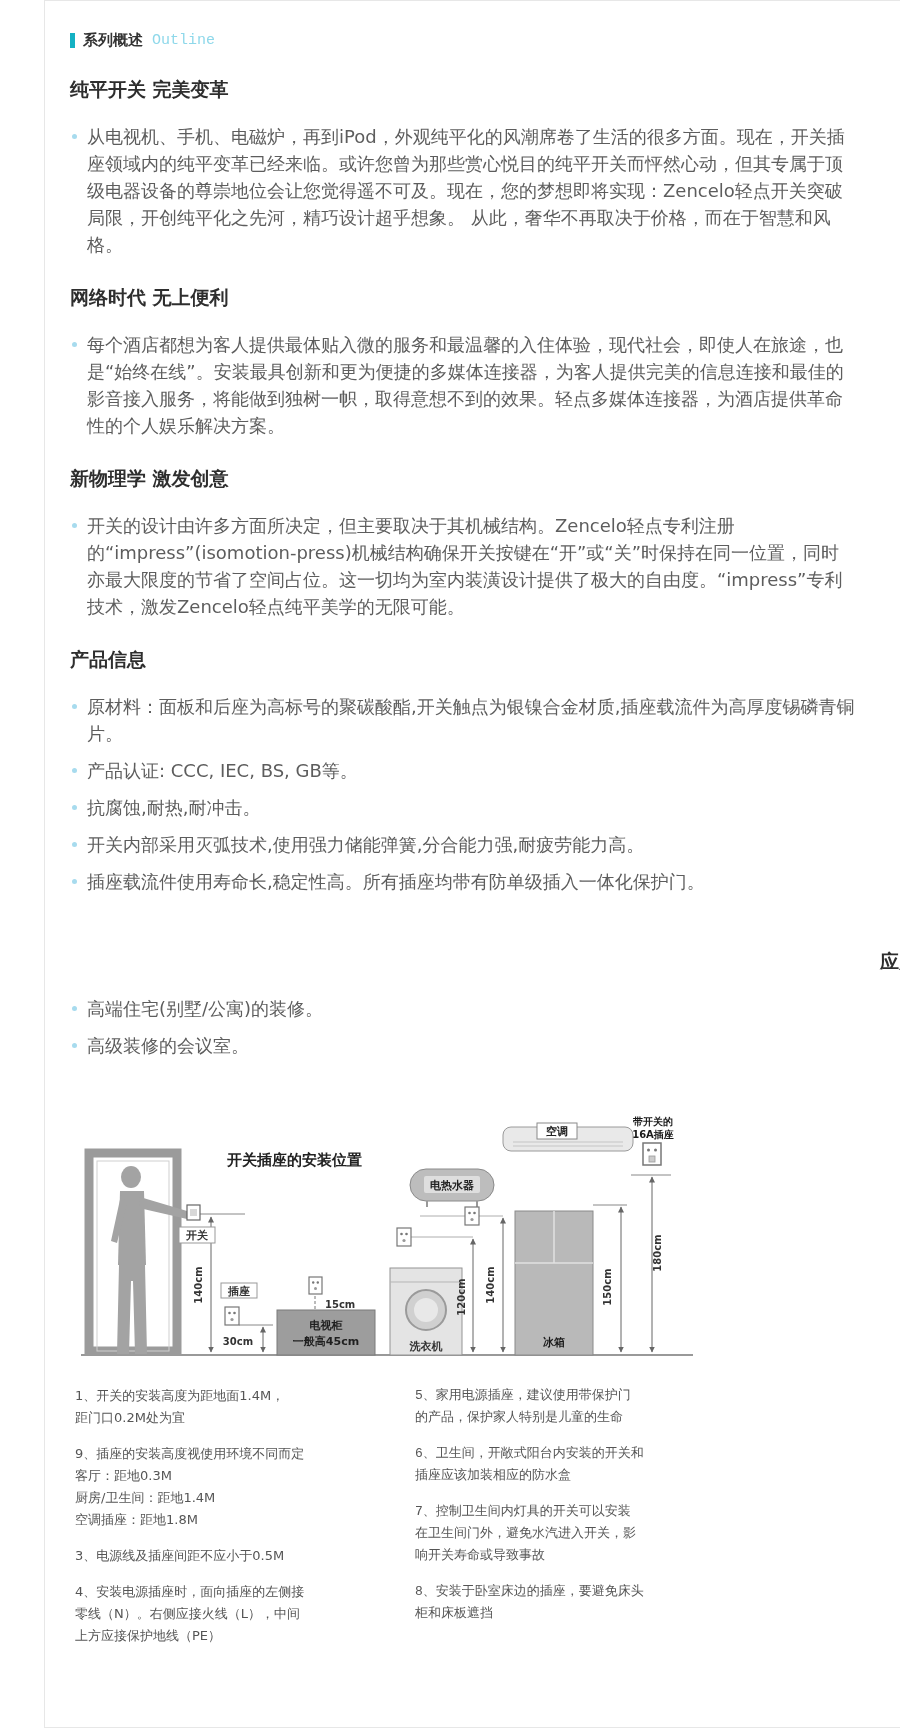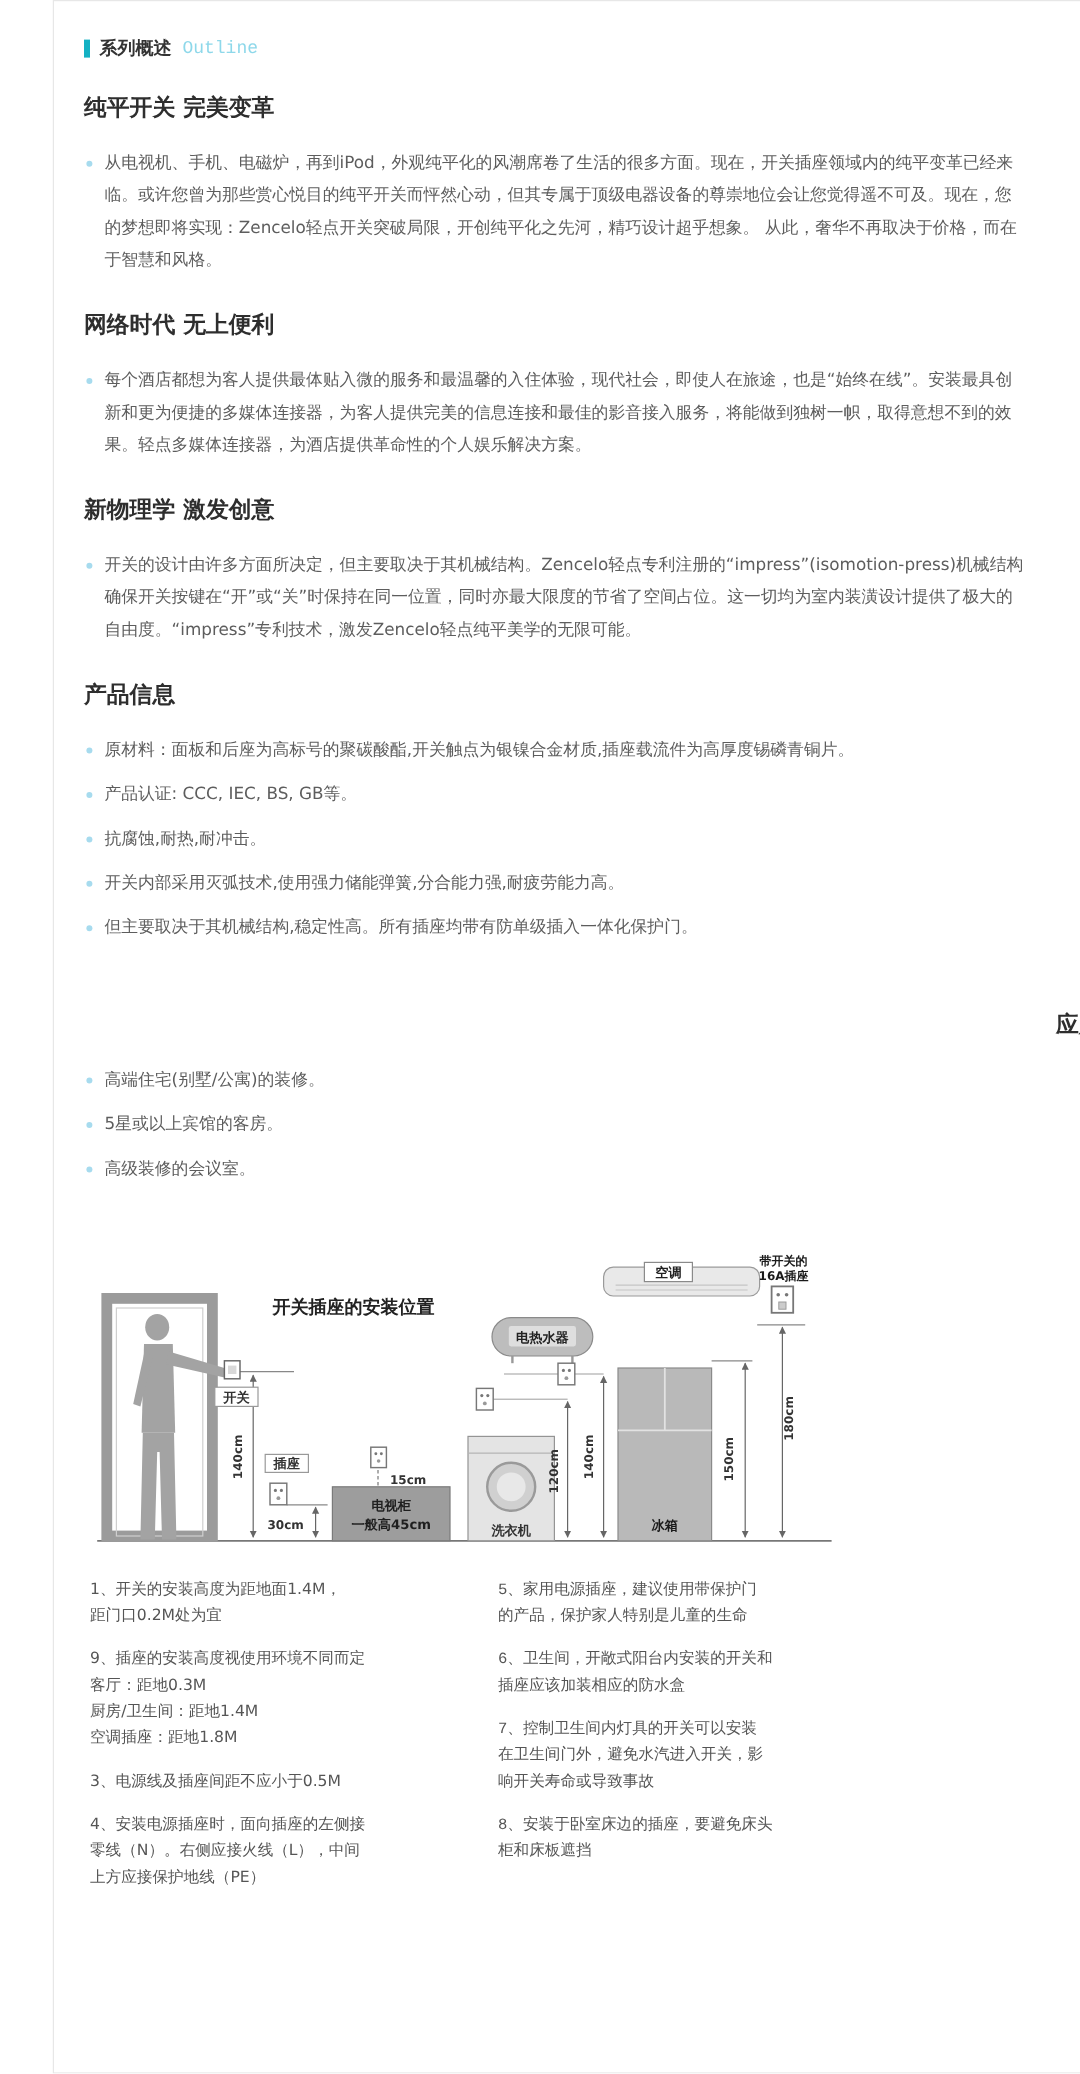--- a/index.html
+++ b/index.html
@@ -16,21 +16,21 @@
   .header{display:flex;align-items:center;margin:30px 0 0 25px;}
   .accent-bar{width:5px;height:15px;background:var(--accent);margin-right:8px;}
   .h-zh{font-size:15px;font-weight:bold;color:#333;}
   .h-en{font-size:15px;color:var(--en-color);margin-left:9px;font-family:Liberation Mono, monospace;}
 
   section{margin:0 25px;}
   .sec-heading{font-size:19px;font-weight:bold;color:#2e2e2e;margin:27px 0 0 0;}
   .sec-heading.big-gap{margin-top:54px;text-align:right;}
   ul.bullets{list-style:none;margin:20px 0 0 0;padding:0;width:785px;}
   ul.bullets li{
-    position:relative;padding-left:17px;font-size:14px;line-height:27px;
+    position:relative;padding-left:17px;font-size:18px;line-height:27px;
     color:#5d5d5d;margin:0 0 10px 0;
   }
   ul.bullets li:last-child{margin-bottom:0;}
   ul.bullets li::before{
     content:"";position:absolute;left:2px;top:11px;width:5px;height:5px;
     border-radius:50%;background:var(--bullet-color);
   }
 
   .diagram-wrap{margin:54px 0 0 30px;}
 
@@ -76,29 +76,28 @@
   </section>
 
 
   <section>
     <h2 class="sec-heading">产品信息</h2>
     <ul class="bullets">
       <li>原材料：面板和后座为高标号的聚碳酸酯,开关触点为银镍合金材质,插座载流件为高厚度锡磷青铜片。</li>
       <li>产品认证: CCC, IEC, BS, GB等。</li>
       <li>抗腐蚀,耐热,耐冲击。</li>
       <li>开关内部采用灭弧技术,使用强力储能弹簧,分合能力强,耐疲劳能力高。</li>
-      <li>但主要取决于其机械结构,稳定性高。所有插座均带有防单级插入一体化保护门。</li>
+      <li>插座载流件使用寿命长,稳定性高。所有插座均带有防单级插入一体化保护门。</li>
     </ul>
   </section>
 
   <section>
     <h2 class="sec-heading big-gap">应用</h2>
     <ul class="bullets">
       <li>高端住宅(别墅/公寓)的装修。</li>
-      <li>5星或以上宾馆的客房。</li>
       <li>高级装修的会议室。</li>
     </ul>
   </section>
 
   <div class="diagram-wrap">
     <svg width="625" height="252" viewBox="0 0 625 252">
       <defs>
         <marker id="arr" markerWidth="7" markerHeight="7" refX="5.5" refY="3" orient="auto-start-reverse">
           <path d="M0,0 L6,3 L0,6 Z" fill="#666"></path>
         </marker>

